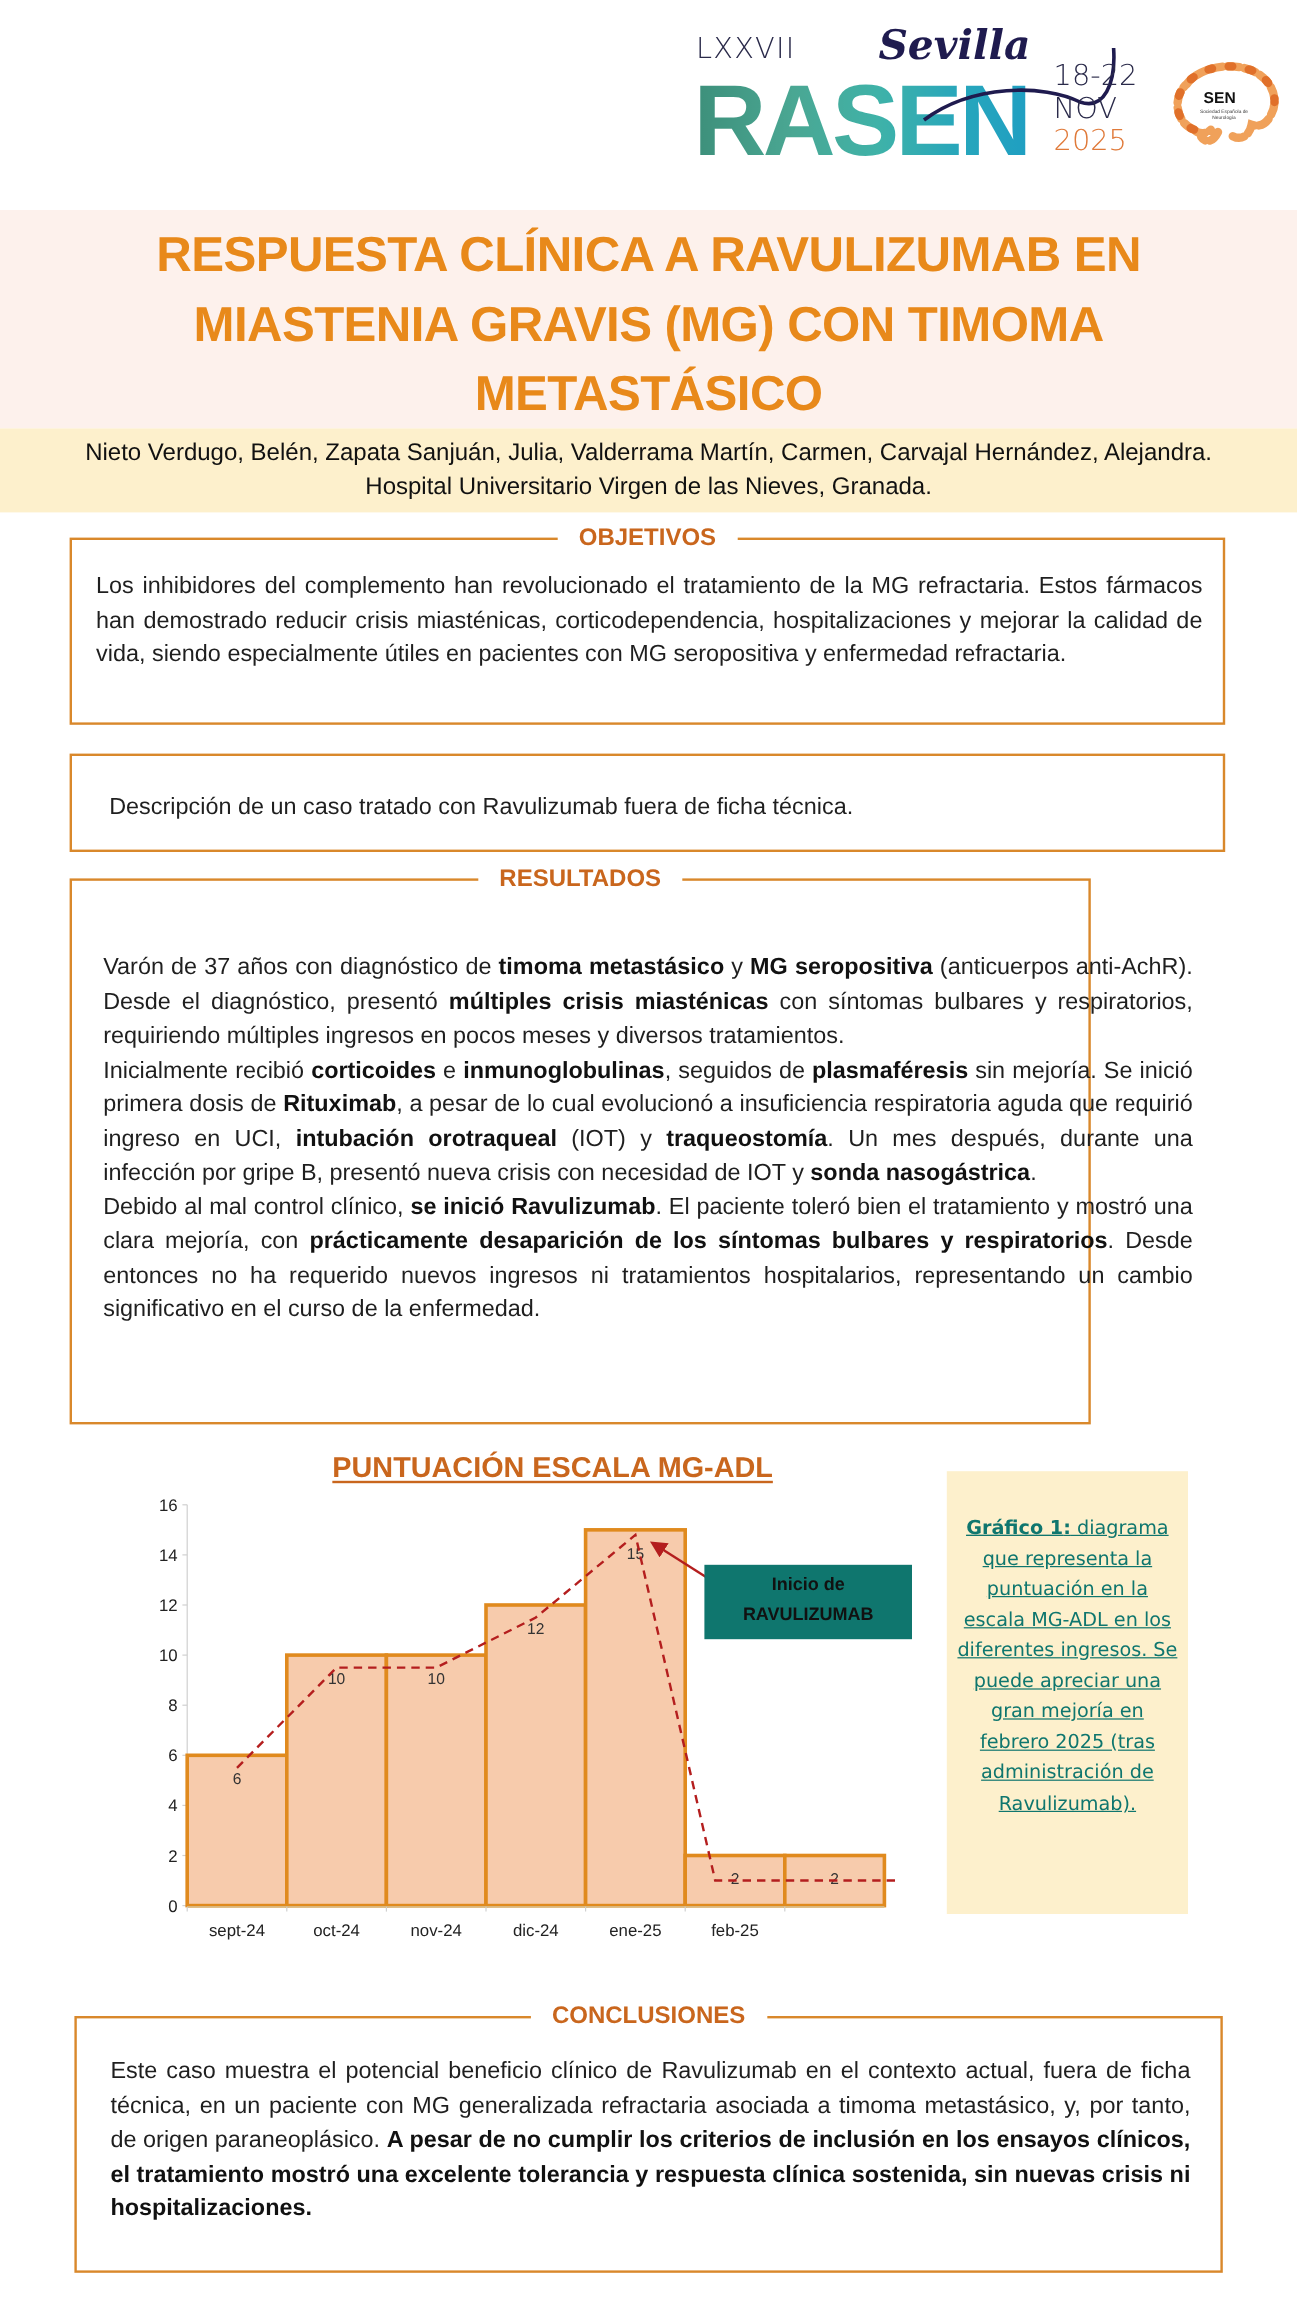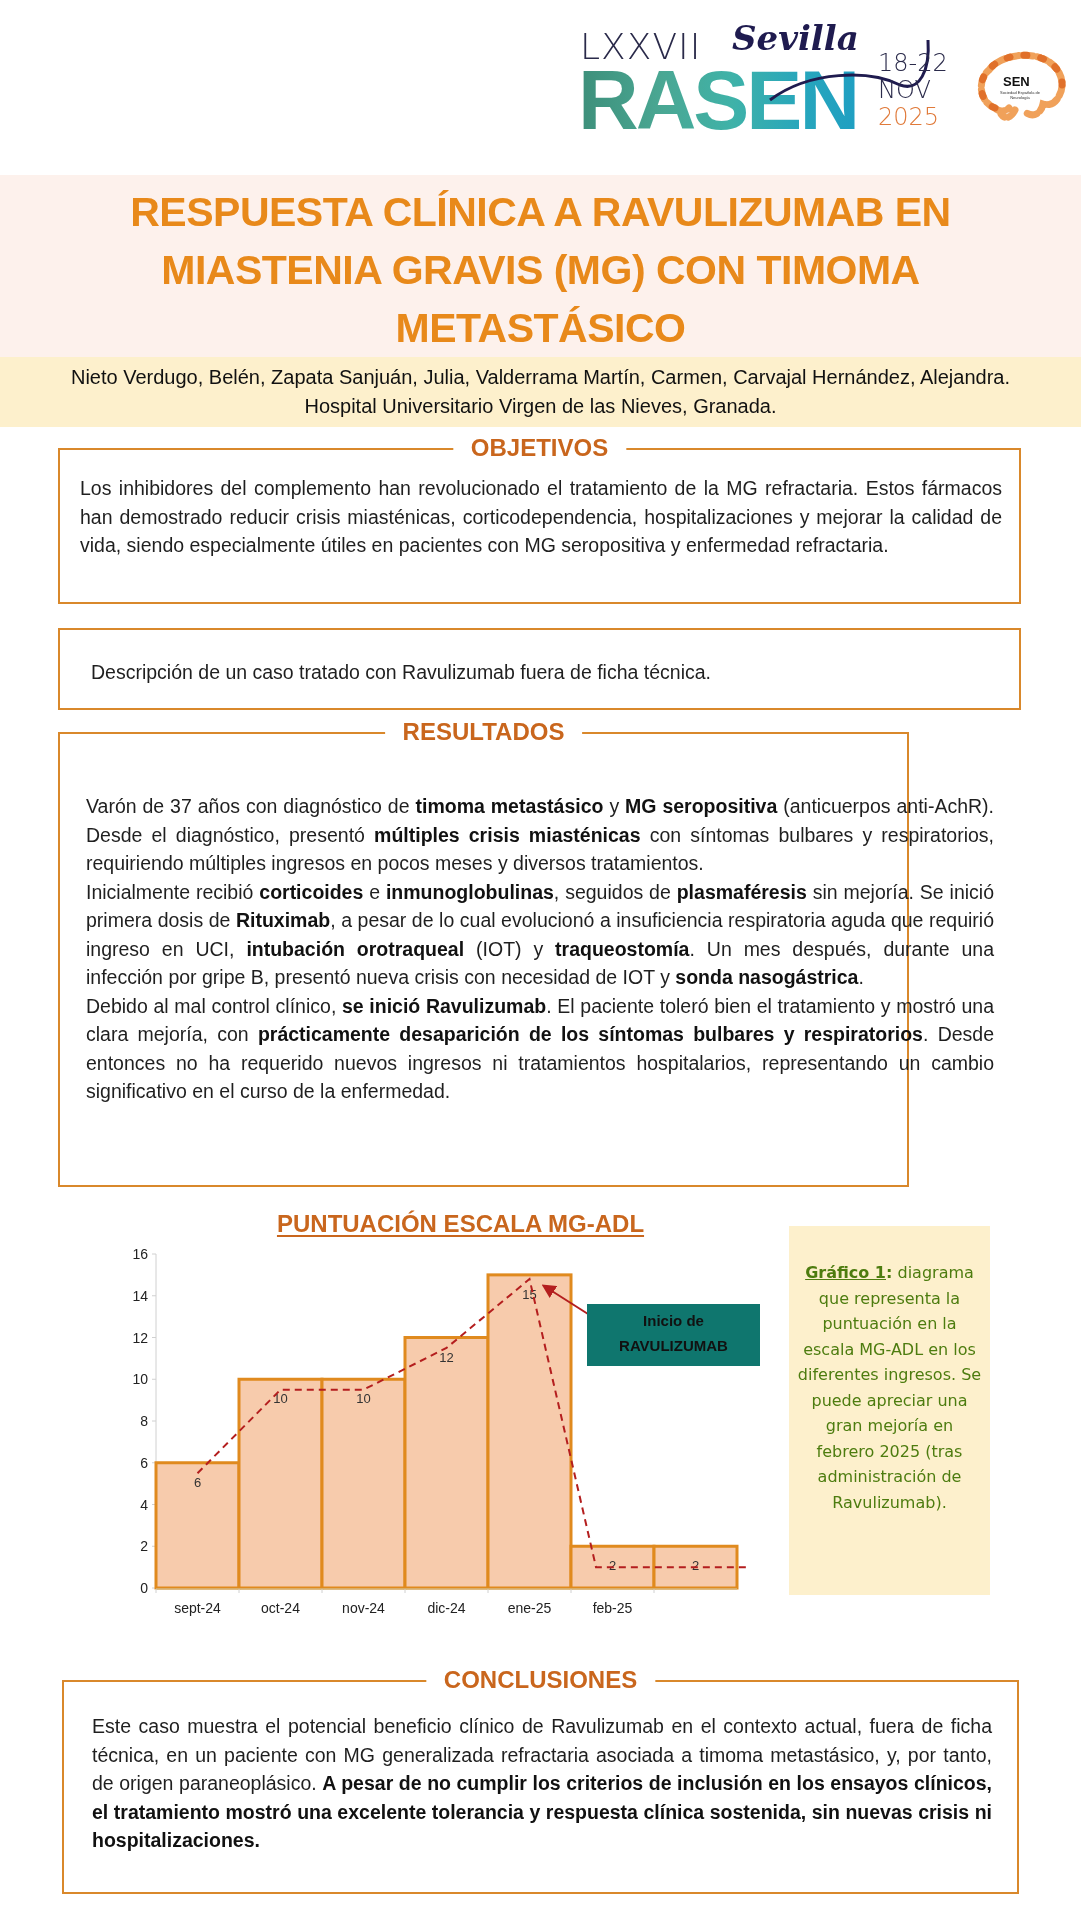--- a/index.html
+++ b/index.html
@@ -1,60 +1,60 @@
 <!DOCTYPE html>
 <html><head>
 <meta charset="utf-8">
 <style>
   * { box-sizing: border-box; margin: 0; padding: 0; }
   html, body { width: 1081px; height: 1920px; background: #ffffff; overflow: hidden; }
   body { position: relative; font-family: "Liberation Sans", sans-serif; color: #1f1f1f; }
 
   
   .logo-block { position: absolute; left: 580px; top: 20px; width: 370px; height: 115px; }
-  .lx { position: absolute; left: 0; top: 6px; font-family: "DejaVu Sans", sans-serif; font-size: 36px; font-weight: 300; letter-spacing: 1px; color: #2a2a4a; }
+  .lx { position: absolute; left: 0; top: 6px; font-family: "DejaVu Sans", sans-serif; font-size: 24px; font-weight: 300; letter-spacing: 1px; color: #2a2a4a; }
   .sevilla { position: absolute; left: 152px; top: -2px; font-family: "DejaVu Serif", serif; font-style: italic; font-weight: bold; font-size: 34px; color: #1f1b4f; }
   .rasen { position: absolute; left: -2px; top: 38px; font-family: "Liberation Sans", sans-serif; font-weight: 900; font-size: 84px; letter-spacing: -3px; line-height: 84px;
            background: linear-gradient(90deg, #3d8f7a 0%, #4aa793 30%, #3fb2a8 55%, #27a6bc 80%, #1f9fc2 100%);
            -webkit-background-clip: text; background-clip: text; color: transparent; }
   .swoosh { position: absolute; left: 180px; top: 10px; width: 180px; height: 80px; }
   .dates { position: absolute; left: 298px; top: 30px; font-family: "DejaVu Sans", sans-serif; font-weight: 300; font-size: 24px; line-height: 27px; color: #2a2a4a; text-align: left; }
   .dates .yr { color: #e07a3a; }
 
   .sen-logo { position: absolute; left: 975px; top: 50px; width: 92px; height: 80px; }
   .sen-text { position: absolute; left: 1003px; top: 74px; font-size: 13px; font-weight: bold; color: #111; }
   .sen-sub { position: absolute; left: 996px; top: 90px; font-size: 4px; color: #333; width: 48px; text-align: center; line-height: 5px; }
 
   
   .title-band { position: absolute; left: 0; top: 175px; width: 1081px; height: 182px; background: #fdf1ec; }
   .title { position: absolute; left: 60px; top: 183px; width: 961px; text-align: center; font-family: "Liberation Sans", sans-serif; font-weight: bold; font-size: 41px; line-height: 58px; color: #e8891a; letter-spacing: -0.5px; }
   .authors-band { position: absolute; left: 0; top: 357px; width: 1081px; height: 70px; background: #fdf0cc; }
   .authors { position: absolute; left: 40px; top: 363px; width: 1001px; text-align: center; font-size: 20px; line-height: 29px; color: #111; }
 
   
   .box { position: absolute; border: 2px solid #d9882b; }
-  .box-title { position: absolute; top: -18px; left: 50%; transform: translateX(-50%); background: #fff; padding: 0 18px; font-weight: bold; font-size: 24px; color: #c9661d; white-space: nowrap; line-height: 32px; }
+  .box-title { position: absolute; top: -18px; left: 50%; transform: translateX(-50%); background: #fff; padding: 0 18px; font-weight: bold; font-size: 20px; color: #c9661d; white-space: nowrap; line-height: 32px; }
   .box-body { font-size: 19.5px; line-height: 28.5px; color: #1f1f1f; text-align: justify; }
   .box-body b { font-weight: bold; color: #111; }
 
   #obj { left: 58px; top: 448px; width: 963px; height: 156px; }
   #obj .box-body { position: absolute; left: 20px; top: 24px; width: 922px; }
   #mat { left: 58px; top: 628px; width: 963px; height: 82px; }
   #mat .box-body { position: absolute; left: 31px; top: 28px; width: 900px; text-align: left; }
   #res { left: 58px; top: 732px; width: 851px; height: 455px; }
   #res .box-body { position: absolute; left: 26px; top: 30px; width: 908px; margin-top: 28px; }
   #conc { left: 62px; top: 1680px; width: 957px; height: 214px; }
   #conc .box-body { position: absolute; left: 28px; top: 30px; width: 900px; }
   .box-body p { margin: 0; }
 
   
   .chart-title { position: absolute; left: 168px; top: 1210px; width: 585px; text-align: center; font-weight: bold; font-size: 24px; color: #c9661d; text-decoration: underline; text-underline-offset: 3px; }
   #chart { position: absolute; left: 120px; top: 1240px; width: 660px; height: 380px; overflow: visible; }
   .annot { position: absolute; left: 587px; top: 1304px; width: 173px; height: 62px; background: #0f766e; text-align: center; font-weight: bold; font-size: 15px; line-height: 25px; color: #111; padding-top: 4px; }
-  .caption { position: absolute; left: 789px; top: 1226px; width: 201px; height: 369px; background: #fdf0cc; text-align: center; font-family: "DejaVu Sans", sans-serif; font-size: 16px; line-height: 25.5px; color: #4d7c0f; padding: 34px 8px 0 8px; }
+  .caption { position: absolute; left: 789px; top: 1226px; width: 201px; height: 369px; background: #fdf0cc; text-align: center; font-family: "DejaVu Sans", sans-serif; font-size: 16px; line-height: 25.5px; color: #0f766e; padding: 34px 8px 0 8px; text-decoration: underline; }
   .caption .cap-head { font-weight: bold; text-decoration: underline; }
 </style>
 </head>
 <body>
 
 <div class="logo-block">
   <div class="lx">LXXVII</div>
   <div class="rasen">RASEN</div>
   <svg class="swoosh" viewBox="0 0 180 80">
     <path d="M10 70 C 50 40, 110 40, 140 55 C 160 62, 170 40, 168 10" stroke="#1f1b4f" stroke-width="3" fill="none"></path>

